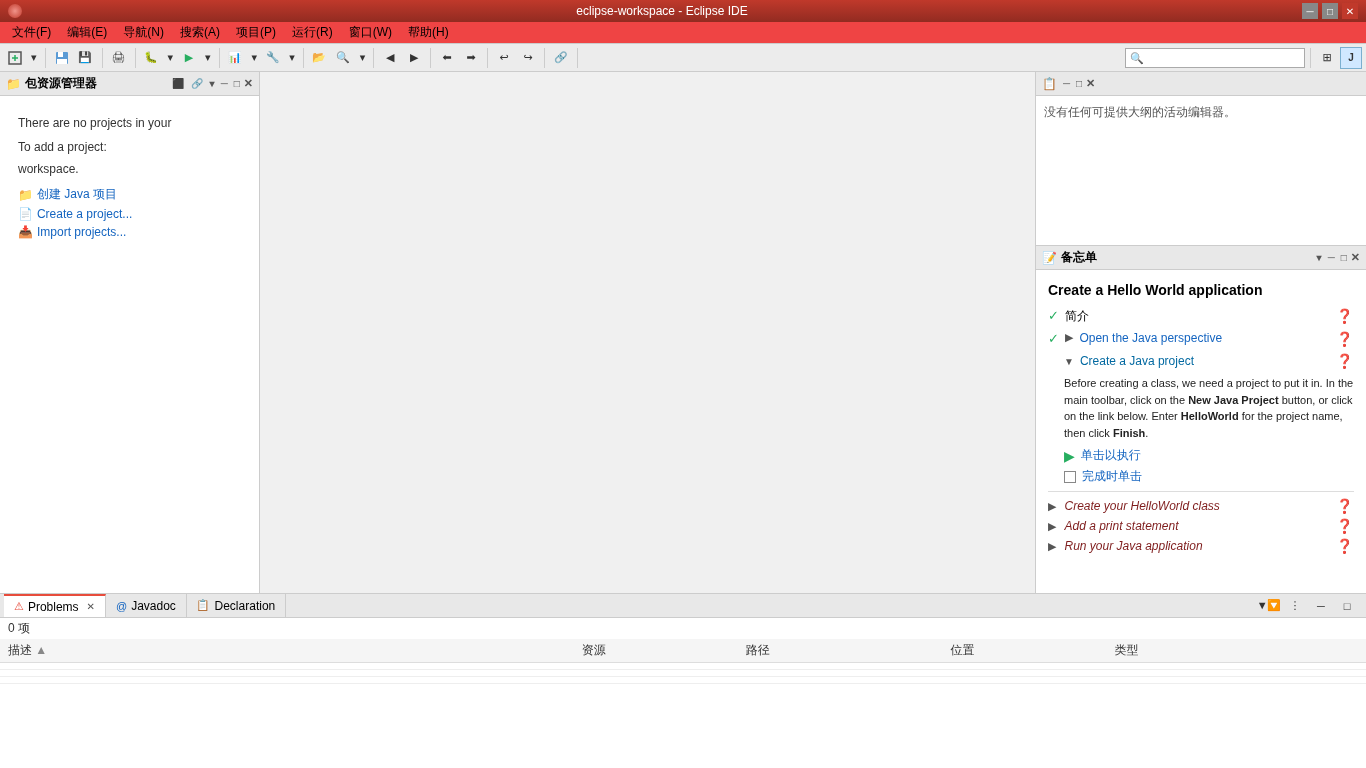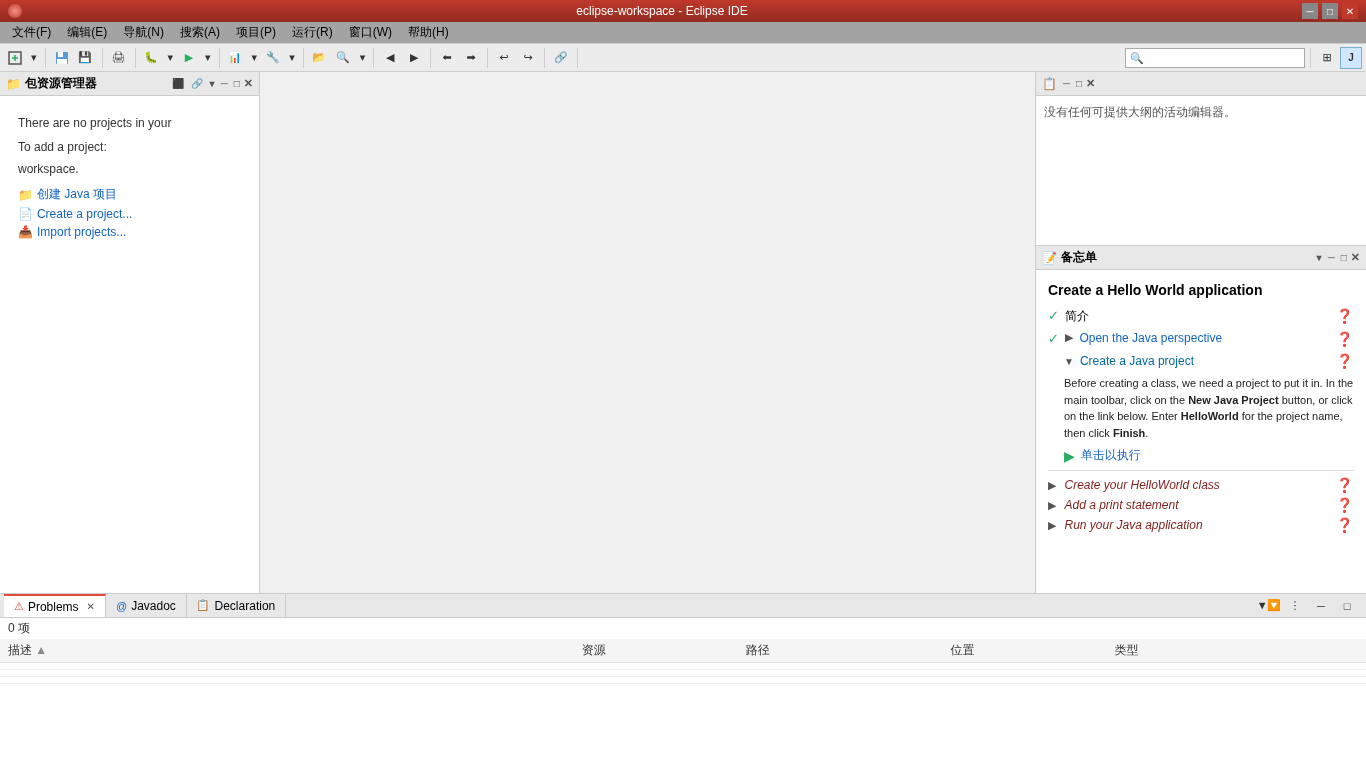--- a/index.html
+++ b/index.html
@@ -21,21 +21,21 @@
     #title-bar .win-btn {
       width: 16px; height: 16px;
       background: #888;
       border: none; color: white; font-size: 10px;
       cursor: pointer; display: flex; align-items: center; justify-content: center;
     }
     #title-bar .win-btn.close { background: #C0392B; }
 
     
     #menu-bar {
-      background: #a3a3a3;
+      background: #ef4444;
       height: 22px;
       display: flex;
       align-items: center;
       padding: 0 4px;
       border-bottom: 1px solid #CCC;
       font-size: 12px;
     }
     .menu-item { padding: 2px 8px; cursor: pointer; }
 
     
@@ -451,20 +451,24 @@
               <span class="cheat-active">Create a Java project</span>
               <span class="help-icon">❓</span>
             </div>
             <div class="cheat-indent">
               <p class="cheat-desc">
                 Before creating a class, we need a project to put it in. In the main toolbar, click on the <b>New Java Project</b> button, or click on the link below. Enter <b>HelloWorld</b> for the project name, then click <b>Finish</b>.
               </p>
               <div class="cheat-action">
                 <span class="play-icon">▶</span>
                 <span>单击以执行</span>
+              </div>
+              <div class="cheat-action">
+                <span style="border:1px solid #888;width:12px;height:12px;display:inline-block;"></span>
+                <span>完成时单击</span>
               </div>
             </div>
           </div>
 
           <div class="cheat-step cheat-section">
             <span class="step-arrow">▶</span>
             <span class="step-expand">Create your HelloWorld class</span>
             <span class="help-icon">❓</span>
           </div>
 

